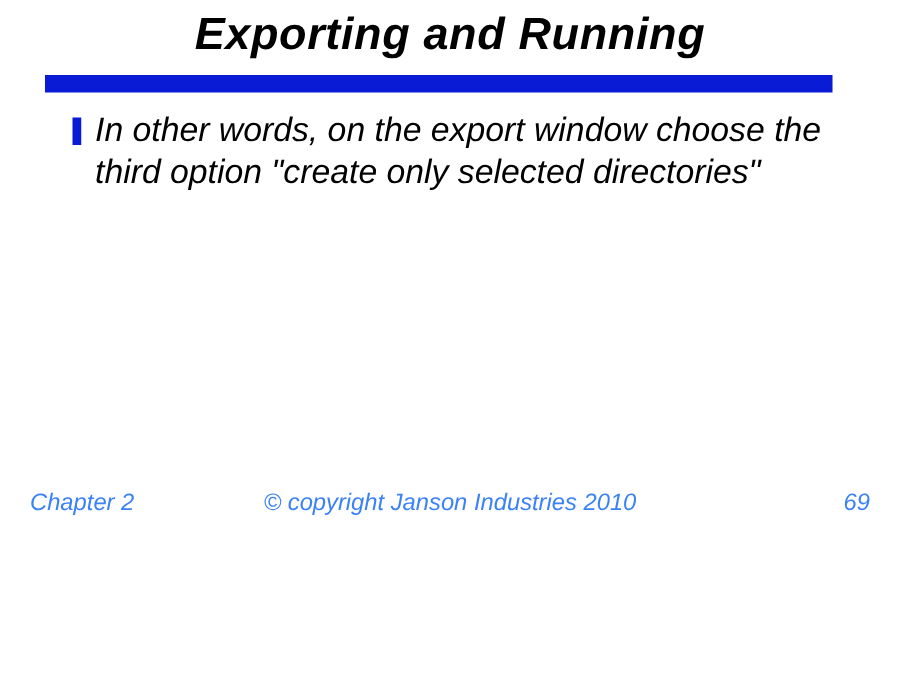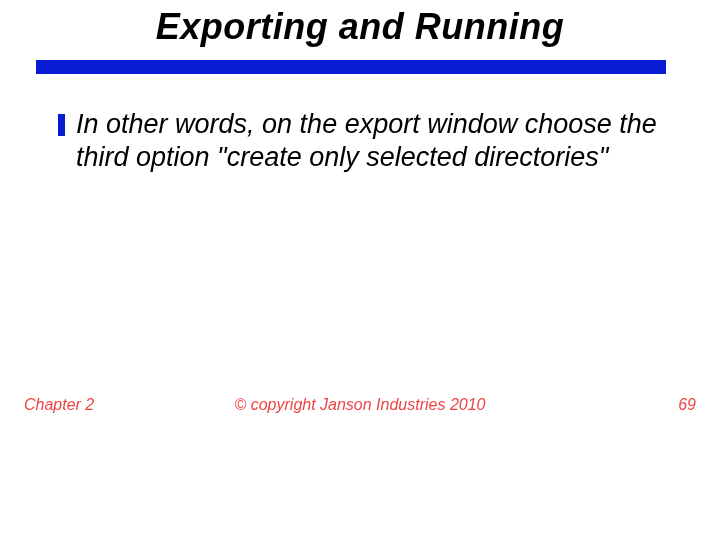--- a/index.html
+++ b/index.html
@@ -42,21 +42,20 @@
   .body {
     position: absolute;
     top: 88px;
     left: 58px;
     right: 40px;
   }
   .bullet-row {
     display: flex;
     align-items: flex-start;
     margin-bottom: 26px;
-    margin-top: 20px;
   }
   .bullet-row.tight {
     margin-bottom: 18px;
   }
   .bullet-mark {
     width: 8px;
     flex: 0 0 8px;
     margin-top: 6px;
     margin-right: 10px;
   }
@@ -83,22 +82,22 @@
   .sub .bullet-text {
     font-size: 24px;
   }
   .footer {
     position: absolute;
     bottom: 14px;
     left: 0;
     right: 0;
     height: 18px;
     font-family: Arial, sans-serif;
-    font-size: 16px;
-    color: #ef4444;
+    font-size: 19px;
+    color: #3b82f6;
   }
   .footer-left {
     position: absolute;
     left: 24px;
     bottom: 0;
   }
   .footer-center {
     position: absolute;
     left: 0;
     right: 0;

